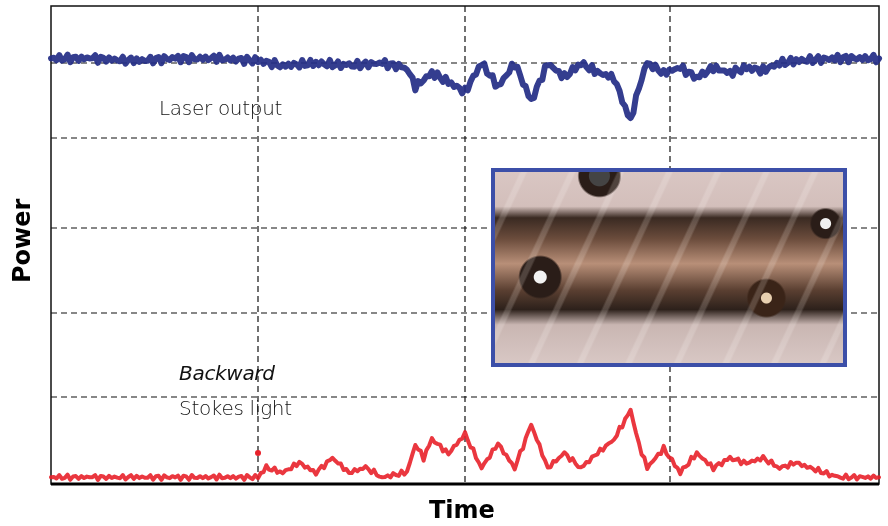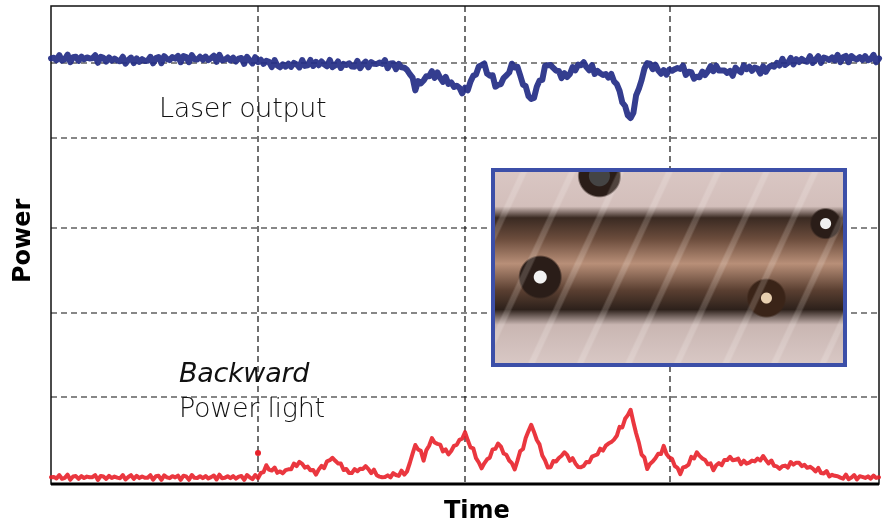--- a/index.html
+++ b/index.html
@@ -1,21 +1,21 @@
 <!DOCTYPE html>
 <html><head>
 <meta charset="utf-8">
 <style>
   html, body { margin: 0; padding: 0; background: #ffffff; }
   body { width: 888px; height: 526px; position: relative; overflow: hidden; font-family: "DejaVu Sans", sans-serif; }
   #chart { position: absolute; left: 0; top: 0; }
-  .label-lg { position: absolute; font-family: "DejaVu Sans", sans-serif; color: #111; font-size: 27px; line-height: 32px; font-weight: 300; letter-spacing: -0.3px; }
+  .label-lg { position: absolute; font-family: "DejaVu Sans", sans-serif; color: #111; font-size: 20px; line-height: 32px; font-weight: 300; letter-spacing: -0.3px; }
   .axis-title { position: absolute; font-family: "DejaVu Sans", sans-serif; font-weight: bold; font-size: 24px; color: #000; }
   #ylabel { transform: rotate(-90deg); transform-origin: left top; left: 8px; top: 283px; }
-  #xlabel { left: 444px; top: 496px; }
+  #xlabel { left: 429px; top: 496px; }
   .inset { position: absolute; left: 491px; top: 168px; width: 348px; height: 191px; border: 4px solid #3c4fa8;
     background:
       radial-gradient(circle at 13% 55%, #f2f2f2 0 6px, #2a1d18 7px 20px, transparent 22px),
       radial-gradient(circle at 78% 66%, #e8d0b0 0 5px, #3a2418 6px 18px, transparent 20px),
       radial-gradient(circle at 95% 27%, #f0f0f0 0 5px, #2a1d18 6px 14px, transparent 16px),
       radial-gradient(circle at 30% 2%, #444 0 10px, #2a1d18 11px 20px, transparent 22px),
       linear-gradient(180deg, #d9c6c3 0%, #d3bfbb 18%, #3a2a22 24%, #6b4c3c 35%, #b88f78 48%, #5a3f31 62%, #2d211b 72%, #c9b6b2 80%, #d8c7c4 100%);
   }
   .inset::after { content: ""; position: absolute; inset: 0;
     background: repeating-linear-gradient(115deg, rgba(255,255,255,0.0) 0 22px, rgba(255,240,230,0.18) 24px 28px, rgba(0,0,0,0) 30px 44px);
@@ -39,16 +39,16 @@
   <line x1="51" y1="484" x2="879" y2="484" stroke="#000" stroke-width="3"></line>
   <path id="laser-path" fill="none" stroke="#232c86" stroke-width="6" stroke-linejoin="round" stroke-linecap="round" opacity="0.92" d="M51.0,58.4L53.8,57.8L56.5,60.3L59.3,55.2L62.0,60.6L64.8,59.2L67.6,54.6L70.3,62.2L73.1,57.2L75.8,56.7L78.6,60.9L81.4,56.6L84.1,59.4L86.9,57.4L89.6,58.4L92.4,58.3L95.2,55.3L97.9,62.8L100.7,56.8L103.4,57.9L106.2,61.6L109.0,57.4L111.7,60.7L114.5,58.6L117.2,60.3L120.0,61.3L122.8,56.7L125.5,63.6L128.3,60.0L131.0,57.6L133.8,63.0L136.6,58.4L139.3,61.8L142.1,59.2L144.8,60.9L147.6,60.7L150.4,56.8L153.1,63.3L155.9,58.1L158.6,57.1L161.4,63.2L164.2,56.2L166.9,58.9L169.7,60.1L172.4,57.0L175.2,58.6L178.0,55.9L180.7,62.2L183.5,56.1L186.2,57.1L189.0,62.2L191.8,55.0L194.5,59.2L197.3,59.5L200.0,56.8L202.8,59.8L205.6,56.6L208.3,60.2L211.1,58.1L213.8,55.8L216.6,61.8L219.4,54.8L222.1,60.2L224.9,59.6L227.6,57.5L230.4,60.5L233.2,57.7L235.9,61.5L238.7,58.7L241.4,58.0L244.2,63.9L247.0,56.8L249.7,60.3L252.5,63.4L255.2,57.2L258.0,62.1L260.8,59.7L263.5,63.8L266.3,60.9L269.0,61.9L271.8,67.0L274.6,60.1L277.3,65.5L280.1,67.3L282.8,64.3L285.6,66.7L288.4,63.7L291.1,66.9L293.9,62.9L296.6,64.3L299.4,67.4L302.2,60.0L304.9,65.9L307.7,65.3L310.4,60.0L313.2,66.0L316.0,61.8L318.7,65.2L321.5,61.5L324.2,64.3L327.0,66.3L329.8,59.9L332.5,67.1L335.3,65.2L338.0,61.5L340.8,68.0L343.6,63.9L346.3,65.1L349.1,63.3L351.8,66.5L354.6,66.7L357.4,60.9L360.1,68.2L362.9,64.2L365.6,61.6L368.4,67.4L371.2,62.2L373.9,63.8L376.7,64.0L379.4,62.5L382.2,63.9L385.0,60.1L387.7,68.2L390.5,63.4L393.2,63.2L396.0,69.2L398.8,64.0L401.5,67.3L404.3,67.7L407.0,69.9L409.8,74.1L412.6,77.7L415.3,90.4L418.1,81.1L420.8,83.4L423.6,80.5L426.4,76.2L429.1,76.3L431.9,71.2L434.6,77.9L437.4,72.4L440.2,77.8L442.9,81.9L445.7,76.8L448.4,83.9L451.2,82.3L454.0,86.9L456.7,85.7L459.5,87.8L462.2,93.4L465.0,87.7L467.8,90.2L470.5,81.6L473.3,75.8L476.0,74.5L478.8,66.4L481.6,65.1L484.3,63.5L487.1,73.7L489.8,75.7L492.6,75.3L495.4,86.7L498.1,84.9L500.9,84.1L503.6,78.1L506.4,75.3L509.2,72.5L511.9,63.7L514.7,67.4L517.4,66.7L520.2,75.4L523.0,84.6L525.7,86.2L528.5,96.2L531.2,99.0L534.0,98.0L536.8,86.7L539.5,80.6L542.3,79.9L545.0,66.0L547.8,65.2L550.6,64.9L553.3,67.9L556.1,70.7L558.8,70.9L561.6,78.1L564.4,73.2L567.1,77.1L569.9,74.0L572.6,67.1L575.4,70.3L578.2,64.6L580.9,65.3L583.7,62.2L586.4,67.1L589.2,70.2L592.0,65.2L594.7,74.0L597.5,70.9L600.2,73.3L603.0,75.0L605.8,74.0L608.5,77.7L611.3,74.0L614.0,81.3L616.8,84.1L619.6,91.0L622.3,102.5L625.1,106.0L627.8,115.3L630.6,118.0L633.4,112.9L636.1,95.4L638.9,88.7L641.6,80.1L644.4,68.7L647.2,63.1L649.9,63.6L652.7,69.2L655.4,64.7L658.2,70.3L661.0,73.7L663.7,70.1L666.5,74.6L669.2,69.6L672.0,70.8L674.8,69.2L677.5,68.0L680.3,68.9L683.0,65.6L685.8,74.9L688.6,71.7L691.3,72.2L694.1,78.7L696.8,76.7L699.6,77.3L702.4,71.6L705.1,75.1L707.9,71.2L710.6,66.2L713.4,71.2L716.2,65.7L718.9,70.5L721.7,70.5L724.4,70.5L727.2,73.0L730.0,70.8L732.7,75.9L735.5,67.7L738.2,70.3L741.0,72.4L743.8,65.4L746.5,69.2L749.3,66.7L752.0,70.8L754.8,67.5L757.6,68.5L760.3,73.6L763.1,66.4L765.8,71.9L768.6,67.5L771.4,65.6L774.1,66.8L776.9,62.9L779.6,65.5L782.4,58.8L785.2,64.9L787.9,62.9L790.7,57.9L793.4,64.4L796.2,59.1L799.0,62.0L801.7,58.9L804.5,60.9L807.2,61.8L810.0,56.1L812.8,63.0L815.5,59.6L818.3,56.3L821.0,63.0L823.8,57.5L826.6,58.6L829.3,60.0L832.1,57.5L834.8,60.3L837.6,54.9L840.4,62.1L843.1,57.3L845.9,55.9L848.6,62.2L851.4,56.0L854.2,58.4L856.9,59.4L859.7,57.2L862.4,59.9L865.2,56.1L868.0,60.2L870.7,59.1L873.5,54.8L876.2,62.3L879.0,58.4"></path>
   <path id="stokes-path" fill="none" stroke="#e8212a" stroke-width="4" stroke-linejoin="round" stroke-linecap="round" opacity="0.9" d="M51.0,477.2L53.8,476.9L56.5,478.5L59.3,475.1L62.0,478.8L64.8,477.8L67.6,474.7L70.3,479.8L73.1,476.5L75.8,476.1L78.6,478.9L81.4,476.1L84.1,478.0L86.9,476.6L89.6,477.3L92.4,477.2L95.2,475.1L97.9,480.0L100.7,475.9L103.4,476.5L106.2,478.9L109.0,475.9L111.7,478.0L114.5,476.6L117.2,477.6L120.0,478.2L122.8,475.0L125.5,479.5L128.3,477.0L131.0,475.2L133.8,478.8L136.6,475.8L139.3,478.1L142.1,476.5L144.8,477.8L147.6,477.8L150.4,475.2L153.1,479.7L155.9,476.3L158.6,475.8L161.4,479.9L164.2,475.4L166.9,477.3L169.7,478.2L172.4,476.2L175.2,477.4L178.0,475.6L180.7,479.8L183.5,475.7L186.2,476.4L189.0,479.8L191.8,475.0L194.5,477.8L197.3,478.0L200.0,476.2L202.8,478.2L205.6,476.1L208.3,478.5L211.1,477.1L213.8,475.5L216.6,479.5L219.4,474.7L222.1,478.3L224.9,477.8L227.6,476.2L230.4,478.2L233.2,476.1L235.9,478.6L238.7,476.6L241.4,476.0L244.2,479.9L247.0,475.0L249.7,477.3L252.5,479.2L255.2,475.0L258.0,478.2L260.8,473.0L263.5,472.2L266.3,465.2L269.0,469.6L271.8,470.6L274.6,467.5L277.3,472.8L280.1,471.4L282.8,473.3L285.6,470.1L288.4,469.3L291.1,469.3L293.9,463.5L296.6,466.2L299.4,461.9L302.2,463.8L304.9,467.6L307.7,466.6L310.4,470.2L313.2,470.0L316.0,474.6L318.7,469.6L321.5,465.9L324.2,468.1L327.0,461.3L329.8,460.2L332.5,457.8L335.3,460.8L338.0,463.4L340.8,463.6L343.6,470.0L346.3,469.0L349.1,473.0L351.8,473.1L354.6,469.1L357.4,471.3L360.1,468.8L362.9,468.9L365.6,466.1L368.4,469.1L371.2,473.2L373.9,469.7L376.7,475.2L379.4,476.6L382.2,477.2L385.0,477.0L387.7,475.4L390.5,477.4L393.2,473.2L396.0,475.0L398.8,475.9L401.5,470.7L404.3,474.7L407.0,471.5L409.8,463.0L412.6,453.6L415.3,445.0L418.1,449.5L420.8,450.9L423.6,460.7L426.4,450.1L429.1,445.7L431.9,438.1L434.6,442.5L437.4,443.9L440.2,444.6L442.9,451.4L445.7,449.4L448.4,454.4L451.2,451.0L454.0,445.8L456.7,444.9L459.5,439.8L462.2,438.7L465.0,432.2L467.8,440.3L470.5,447.4L473.3,448.4L476.0,458.1L478.8,462.5L481.6,468.3L484.3,463.3L487.1,459.3L489.8,457.7L492.6,449.4L495.4,448.9L498.1,443.5L500.9,446.6L503.6,453.5L506.4,454.8L509.2,460.5L511.9,463.2L514.7,469.4L517.4,460.9L520.2,451.1L523.0,449.0L525.7,438.1L528.5,431.1L531.2,424.8L534.0,431.9L536.8,440.0L539.5,444.4L542.3,455.4L545.0,460.2L547.8,467.5L550.6,467.2L553.3,461.1L556.1,461.5L558.8,458.0L561.6,455.8L564.4,452.3L567.1,454.9L569.9,460.8L572.6,458.1L575.4,463.4L578.2,466.9L580.9,467.3L583.7,465.9L586.4,461.9L589.2,462.3L592.0,456.7L594.7,455.5L597.5,454.3L600.2,448.7L603.0,450.6L605.8,445.7L608.5,443.6L611.3,442.1L614.0,439.6L616.8,435.8L619.6,426.9L622.3,427.5L625.1,418.8L627.8,415.1L630.6,409.8L633.4,422.3L636.1,433.3L638.9,442.9L641.6,454.6L644.4,457.5L647.2,469.0L649.9,464.0L652.7,461.6L655.4,458.3L658.2,453.8L661.0,454.1L663.7,445.9L666.5,454.0L669.2,457.4L672.0,458.7L674.8,466.0L677.5,467.8L680.3,474.1L683.0,467.4L685.8,466.7L688.6,464.6L691.3,456.9L694.1,458.5L696.8,452.3L699.6,455.9L702.4,458.5L705.1,460.0L707.9,464.3L710.6,463.4L713.4,470.3L716.2,465.3L718.9,463.1L721.7,465.2L724.4,459.9L727.2,460.1L730.0,456.8L732.7,460.3L735.5,459.8L738.2,458.6L741.0,464.2L743.8,460.7L746.5,463.7L749.3,462.7L752.0,460.6L754.8,461.4L757.6,458.5L760.3,460.5L763.1,456.0L765.8,459.9L768.6,463.4L771.4,460.5L774.1,465.8L776.9,466.4L779.6,468.8L782.4,466.2L785.2,465.6L787.9,467.6L790.7,462.0L793.4,464.6L796.2,462.7L799.0,462.8L801.7,466.1L804.5,464.9L807.2,467.8L810.0,466.8L812.8,468.6L815.5,471.5L818.3,467.9L821.0,473.0L823.8,473.4L826.6,471.0L829.3,476.4L832.1,474.8L834.8,475.8L837.6,476.2L840.4,477.6L843.1,478.6L845.9,474.6L848.6,479.2L851.4,477.6L854.2,475.0L856.9,479.5L859.7,476.3L862.4,476.9L865.2,477.9L868.0,476.4L870.7,478.6L873.5,475.6L876.2,477.9L879.0,477.2"></path>
   <circle cx="258" cy="453" r="3" fill="#e8212a"></circle>
 </svg>
 
 <div class="inset"></div>
 
 <div class="label-lg" style="left:159px; top:92px;">Laser output</div>
 <div class="label-lg" style="left:179px; top:357px;font-style:italic;">Backward</div>
-<div class="label-lg" style="left:179px; top:392px;">Power light</div>
+<div class="label-lg" style="left:179px; top:392px;">Stokes light</div>
 
 <div class="axis-title" id="xlabel">Time</div>
 <div class="axis-title" id="ylabel">Power</div>
 
 </body></html>

